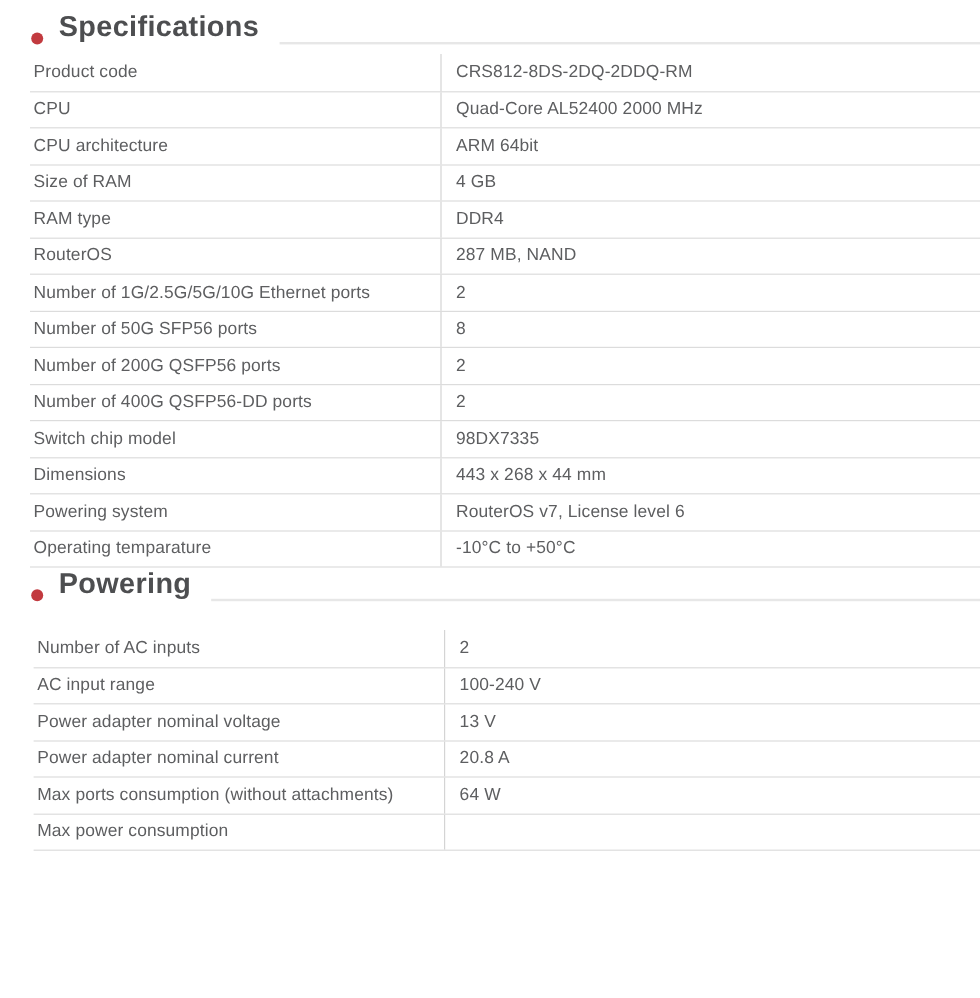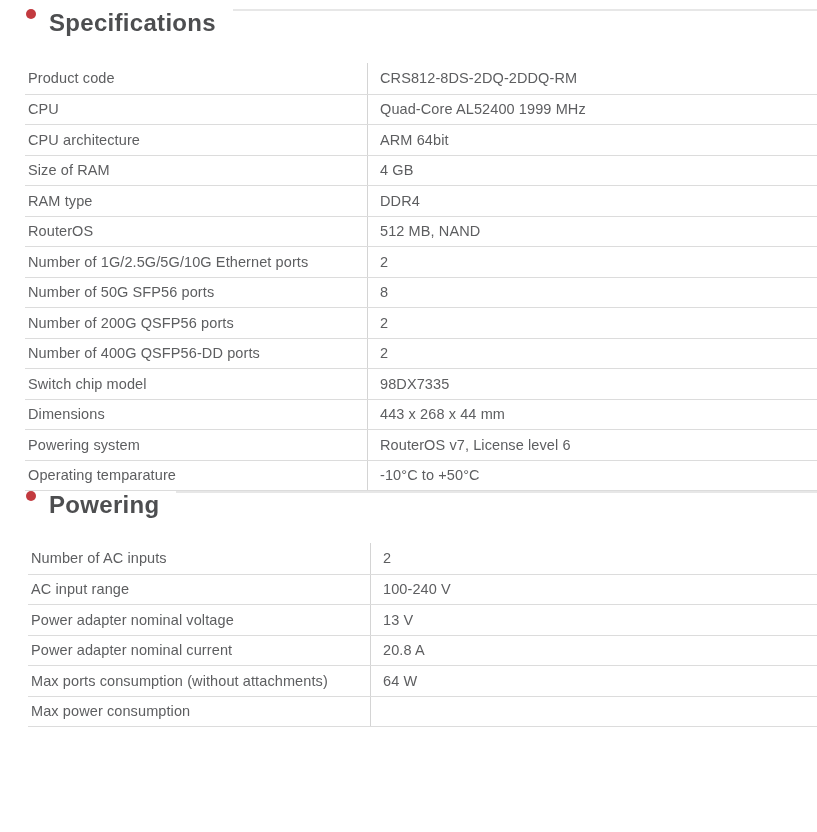--- a/index.html
+++ b/index.html
@@ -11,41 +11,41 @@
     --rule:#e7e7e7;
   }
   *{box-sizing:border-box;}
   html,body{margin:0;padding:0;}
   body{
     width:817px;height:832px;background:#ffffff;overflow:hidden;
     font-family:"Liberation Sans", sans-serif;
     color:var(--text);
   }
   .section-header{
-    display:flex;align-items:flex-start;
+    display:flex;align-items:flex-end;
     padding-left:26px;height:28px;
   }
   .section-header.first{margin-top:9px;}
   .section-header.second{}
   .bullet{
     width:10px;height:10px;border-radius:50%;
     background:var(--accent);margin-right:13px;flex:0 0 auto;
   }
   .section-title{
     font-size:24px;font-weight:bold;color:var(--heading);
     margin:0;letter-spacing:0.3px;line-height:28px;white-space:nowrap;
   }
   .header-rule{
     flex:1;height:2px;background:var(--rule);margin-left:17px;
   }
   .spec-table{
     margin-left:25px;width:792px;
     border-bottom:1px solid var(--row-line);
   }
-  .spec-table.t1{margin-top:26px;}
+  .spec-table.t1{margin-top:8px;}
   .spec-table.t2{margin-top:24px;margin-left:28px;}
   .row{
     display:flex;height:30.5px;align-items:stretch;
     border-top:1px solid var(--row-line);
   }
   .row.first{border-top:none;}
   .cell{
     display:flex;align-items:center;
     font-size:14.5px;color:var(--text);letter-spacing:0.1px;
   }
@@ -68,37 +68,37 @@
     <div class="header-rule"></div>
   </div>
 
   <div class="spec-table t1">
     <div class="row first">
       <div class="cell label">Product code</div>
       <div class="cell value">CRS812-8DS-2DQ-2DDQ-RM</div>
     </div>
     <div class="row">
       <div class="cell label">CPU</div>
-      <div class="cell value">Quad-Core AL52400 1999 MHz</div>
+      <div class="cell value">Quad-Core AL52400 2000 MHz</div>
     </div>
     <div class="row">
       <div class="cell label">CPU architecture</div>
       <div class="cell value">ARM 64bit</div>
     </div>
     <div class="row">
       <div class="cell label">Size of RAM</div>
       <div class="cell value">4 GB</div>
     </div>
     <div class="row">
       <div class="cell label">RAM type</div>
       <div class="cell value">DDR4</div>
     </div>
     <div class="row">
       <div class="cell label">RouterOS</div>
-      <div class="cell value">512 MB, NAND</div>
+      <div class="cell value">287 MB, NAND</div>
     </div>
     <div class="row">
       <div class="cell label">Number of 1G/2.5G/5G/10G Ethernet ports</div>
       <div class="cell value">2</div>
     </div>
     <div class="row">
       <div class="cell label">Number of 50G SFP56 ports</div>
       <div class="cell value">8</div>
     </div>
     <div class="row">

